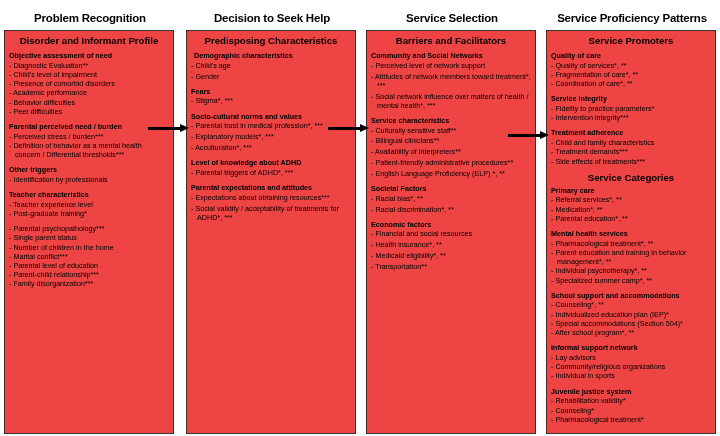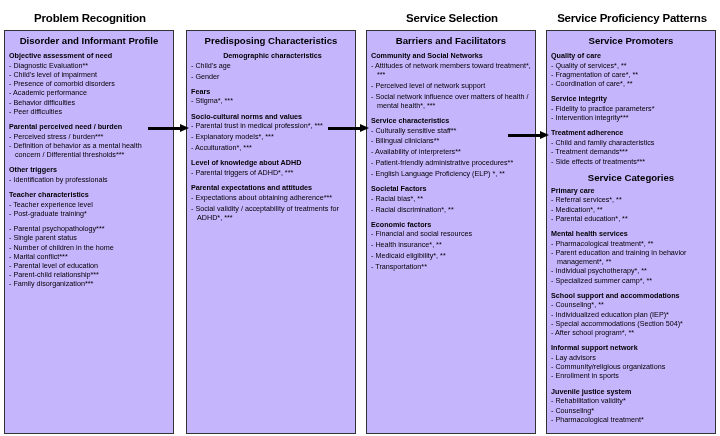--- a/index.html
+++ b/index.html
@@ -42,21 +42,21 @@
   .box {
     position: absolute;
     top: 22px;
     left: 0;
     width: 170px;
     height: 404px;
     border: 1px solid #333333;
     box-sizing: border-box;
     padding: 4px 4px 0 4px;
     overflow: hidden;
-    background: #c4b5fd;
+    background: #ef4444;
   }
   .box-title {
     text-align: center;
     font-size: 9.6px;
     font-weight: bold;
     line-height: 11px;
     margin-bottom: 5px;
   }
   .box-title.sub {
     margin-top: 3px;
@@ -65,21 +65,21 @@
   .grp {
     margin-bottom: 6px;
   }
   .grp:last-child { margin-bottom: 0; }
   .grp-head {
     font-size: 7.2px;
     font-weight: bold;
     line-height: 9.2px;
     margin-bottom: 0.5px;
   }
-  .grp-head.indent { padding-left: 3px; text-align: center; }
+  .grp-head.indent { padding-left: 3px; }
   .item {
     font-size: 7.2px;
     line-height: 9.2px;
     padding-left: 6px;
     text-indent: -6px;
     margin-bottom: 0.5px;
   }
   .grp.compact .item { margin-bottom: 0; }
   .grp.airy .item { margin-bottom: 1.6px; }
 
@@ -157,20 +157,21 @@
         <div class="item">- Number of children in the home</div>
         <div class="item">- Marital conflict***</div>
         <div class="item">- Parental level of education</div>
         <div class="item">- Parent-child relationship***</div>
         <div class="item">- Family disorganization***</div>
       </div>
     </div>
   </div>
 
   <div class="column col-2">
+    <div class="stage-title">Decision to Seek Help</div>
     <div class="box">
       <div class="box-title">Predisposing Characteristics</div>
 
       <div class="grp airy">
         <div class="grp-head indent">Demographic characteristics</div>
         <div class="item">- Child's age</div>
         <div class="item">- Gender</div>
       </div>
 
       <div class="grp airy">
@@ -185,35 +186,35 @@
         <div class="item">- Acculturation*, ***</div>
       </div>
 
       <div class="grp airy">
         <div class="grp-head">Level of knowledge about ADHD</div>
         <div class="item">- Parental triggers of ADHD*, ***</div>
       </div>
 
       <div class="grp airy">
         <div class="grp-head">Parental expectations and attitudes</div>
-        <div class="item">- Expectations about obtaining  adherence***</div>
+        <div class="item">- Expectations about obtaining  resources***</div>
         <div class="item">- Social validity / acceptability of  treatments for ADHD*, ***</div>
       </div>
     </div>
   </div>
 
   <div class="column col-3">
     <div class="stage-title">Service Selection</div>
     <div class="box">
       <div class="box-title">Barriers and Facilitators</div>
 
       <div class="grp airy">
         <div class="grp-head">Community and Social Networks</div>
+        <div class="item">- Perceived level of network support</div>
         <div class="item">- Attitudes of network members  toward treatment*, ***</div>
-        <div class="item">- Perceived level of network support</div>
         <div class="item">- Social network influence over  matters of health / mental health*,  ***</div>
       </div>
 
       <div class="grp airy">
         <div class="grp-head">Service characteristics</div>
         <div class="item">- Culturally sensitive staff**</div>
         <div class="item">- Bilingual clinicians**</div>
         <div class="item">- Availability of interpreters**</div>
         <div class="item">- Patient-friendly administrative  procedures**</div>
         <div class="item">-  English Language Proficiency  (ELP) *, **</div>
@@ -282,21 +283,21 @@
         <div class="item">- Counseling*, **</div>
         <div class="item">- Individualized education plan (IEP)*</div>
         <div class="item">- Special accommodations (Section  504)*</div>
         <div class="item">- After school program*, **</div>
       </div>
 
       <div class="grp compact">
         <div class="grp-head">Informal support network</div>
         <div class="item">- Lay advisors</div>
         <div class="item">- Community/religious organizations</div>
-        <div class="item">- Enrollment in sports</div>
+        <div class="item">- Individual in sports</div>
       </div>
 
       <div class="grp compact">
         <div class="grp-head">Juvenile justice system</div>
         <div class="item">- Rehabilitation validity*</div>
         <div class="item">- Counseling*</div>
         <div class="item">- Pharmacological treatment*</div>
       </div>
     </div>
   </div>

